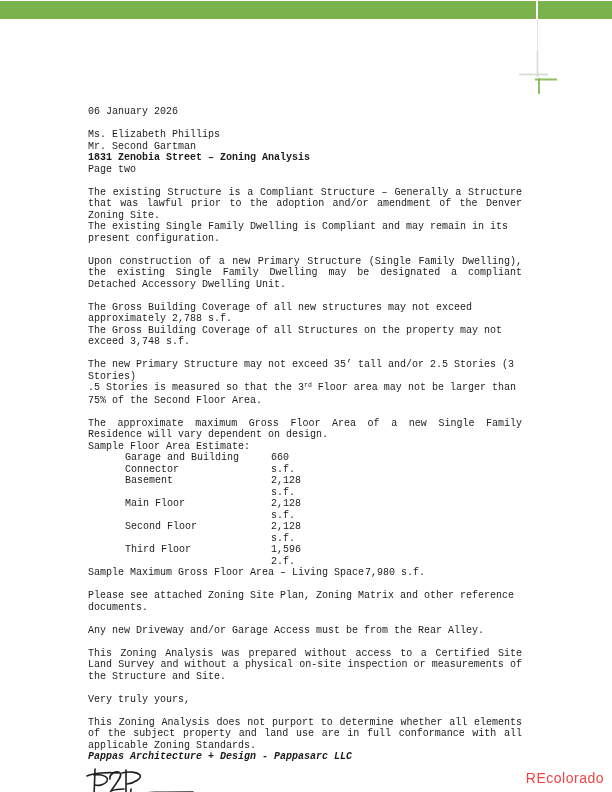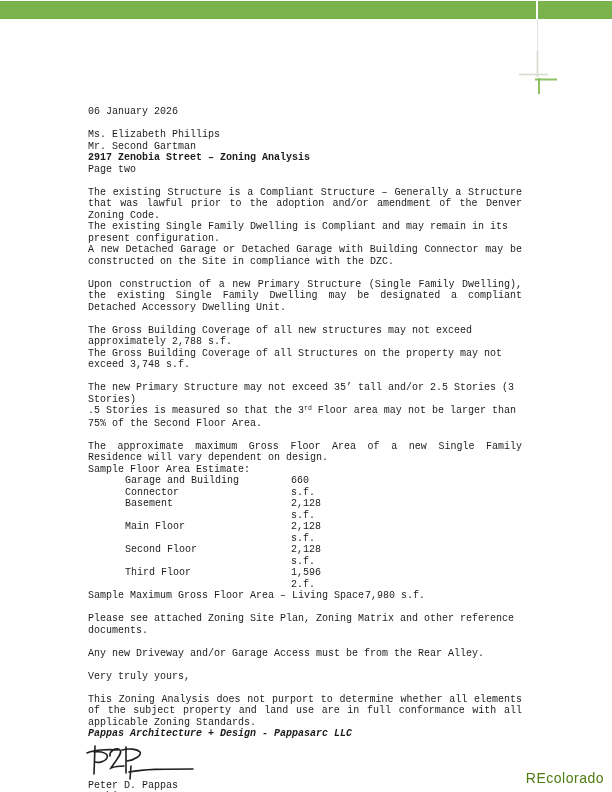--- a/index.html
+++ b/index.html
@@ -54,36 +54,35 @@
   .bold { font-weight: bold; }
   .bolditalic { font-weight: bold; font-style: italic; }
   .sup {
     font-size: 6.5px;
     position: relative;
     top: -3px;
   }
   .est-row {
     display: flex;
     padding-left: 37px;
-    gap: 20px;
   }
   .est-label { width: 146px; }
   .est-value { width: 42px; text-align: left; }
   .est-total { display: flex; }
   .est-total-value { margin-left: 1px; }
   .signature {
     display: block;
     margin: 2px 0 0 -3px;
   }
   .watermark {
     position: absolute;
     right: 8px; bottom: 6px;
     font-family: "Liberation Sans", sans-serif;
     font-size: 14px;
-    color: #4d7c0f;
+    color: #ef4444;
     letter-spacing: 0.5px;
   }
 </style>
 </head>
 <body>
 
 <div class="page">
 
   <div class="top-bar"></div>
   <div class="top-bar-divider"></div>
@@ -95,27 +94,26 @@
     <path d="M20,31.5 L42,31.5" stroke="#8cc063" stroke-width="2"></path>
     <path d="M24,30 L24,46" stroke="#8cc063" stroke-width="2"></path>
   </svg>
 
   <div class="letter">
 
     <p>06 January 2026</p>
 
     <p class="gap">Ms. Elizabeth Phillips</p>
     <p>Mr. Second Gartman</p>
-    <p class="bold">2917 Zenobia Street – Zoning Analysis</p>
+    <p class="bold">1831 Zenobia Street – Zoning Analysis</p>
     <p>Page two</p>
 
-    <p class="gap just">The existing Structure is a Compliant Structure – Generally a Structure that was lawful prior to the adoption and/or amendment of the Denver Zoning Code.</p>
+    <p class="gap just">The existing Structure is a Compliant Structure – Generally a Structure that was lawful prior to the adoption and/or amendment of the Denver Zoning Site.</p>
 
     <p>The existing Single Family Dwelling is Compliant and may remain in its present configuration.</p>
-    <p class="just">A new Detached Garage or Detached Garage with Building Connector may be constructed on the Site in compliance with the DZC.</p>
 
     <p class="gap just">Upon construction of a new Primary Structure (Single Family Dwelling), the existing Single Family Dwelling may be designated a compliant Detached Accessory Dwelling Unit.</p>
 
     <p class="gap">The Gross Building Coverage of all new structures may not exceed approximately 2,788 s.f.</p>
     <p>The Gross Building Coverage of all Structures on the property may not exceed 3,748 s.f.</p>
 
     <p class="gap">The new Primary Structure may not exceed 35’ tall and/or 2.5 Stories (3 Stories)</p>
     <p><span>.5 Stories is measured so that the 3</span><span class="sup">rd</span><span> Floor area may not be larger than 75% of the Second Floor Area.</span></p>
 
     <p class="gap just">The approximate maximum Gross Floor Area of a new Single Family Residence will vary dependent on design.</p>
@@ -143,20 +141,21 @@
     </div>
     <div class="est-total">
       <span>Sample Maximum Gross Floor Area – Living Space</span>
       <span class="est-total-value">7,980 s.f.</span>
     </div>
 
     <p class="gap">Please see attached Zoning Site Plan, Zoning Matrix and other reference documents.</p>
 
     <p class="gap">Any new Driveway and/or Garage Access must be from the Rear Alley.</p>
 
+    <p class="gap just">This Zoning Analysis was prepared without access to a Certified Site Land Survey and without a physical on-site inspection or measurements of the Structure and Site.</p>
 
     <p class="gap">Very truly yours,</p>
 
     <p class="gap just">This Zoning Analysis does not purport to determine whether all elements of the subject property and land use are in full conformance with all applicable Zoning Standards.</p>
     <p class="bolditalic">Pappas Architecture + Design - Pappasarc LLC</p>
 
     <svg class="signature" width="116" height="38" viewBox="0 0 116 38" fill="none" stroke="#1f1f1f" stroke-width="1.6" stroke-linecap="round">
       <path d="M2,11 C8,8 22,7 33,8"></path>
       <path d="M10,4 L9,32"></path>
       <path d="M9,10 C18,9 24,12 22,16 C20,20 13,21 10,20"></path>

